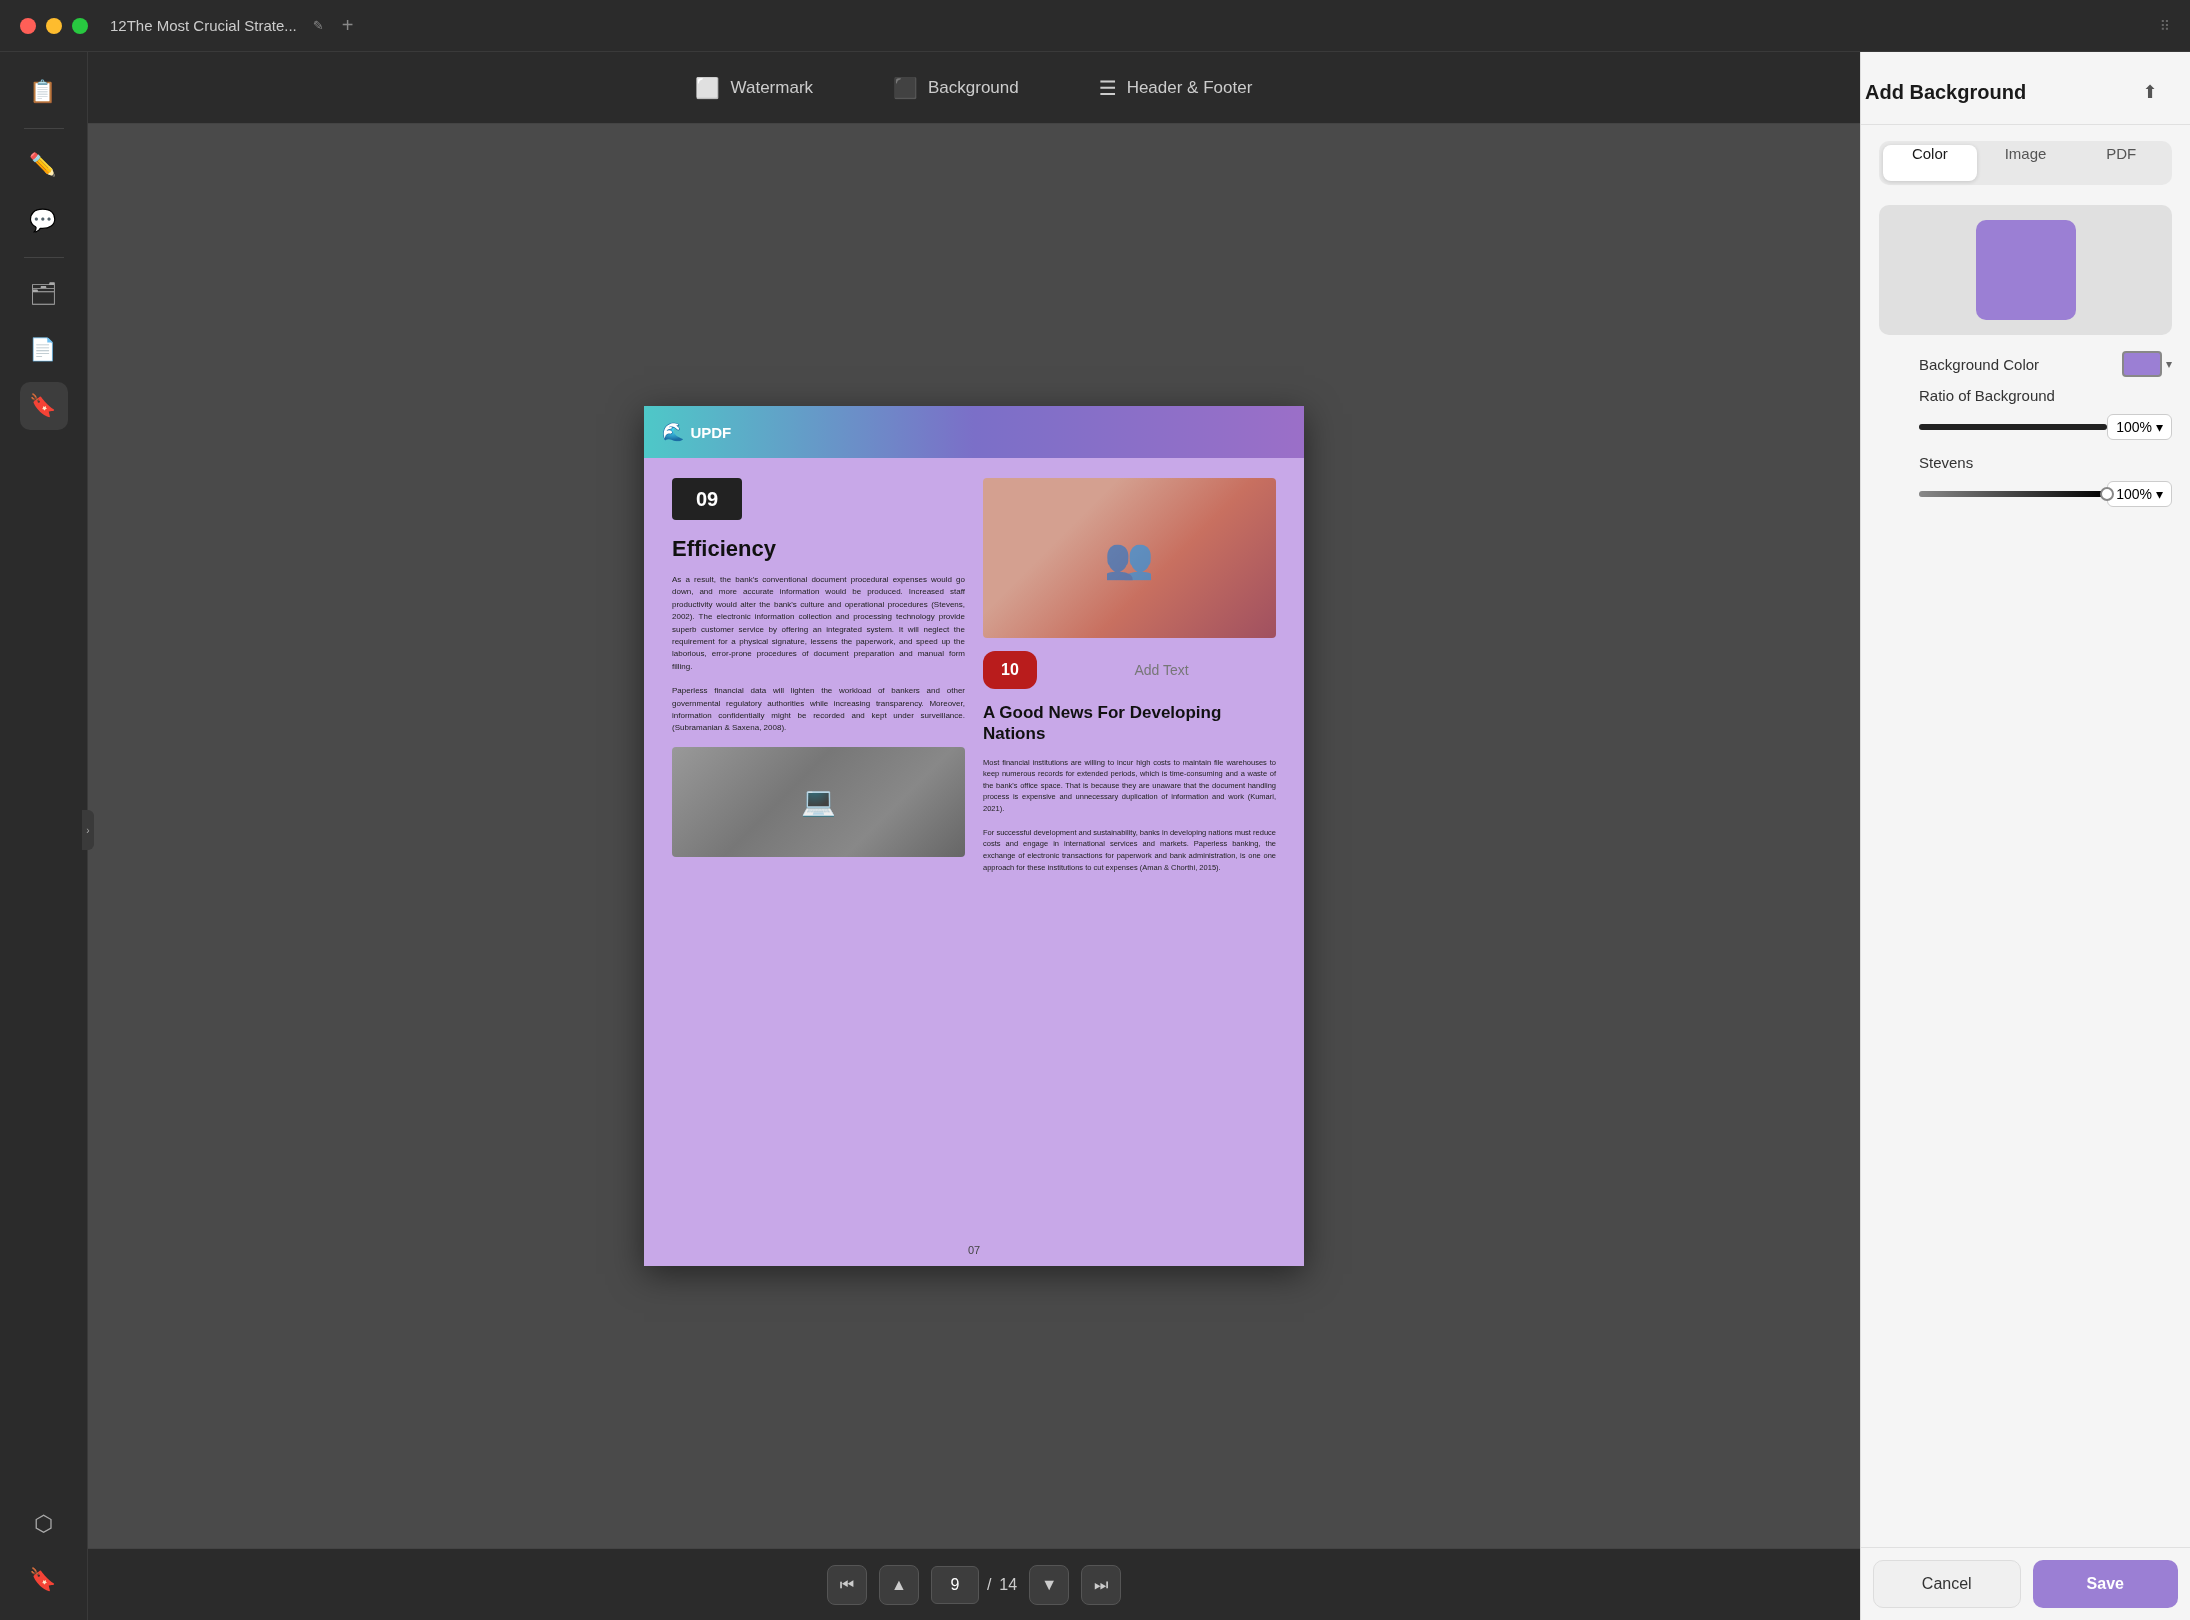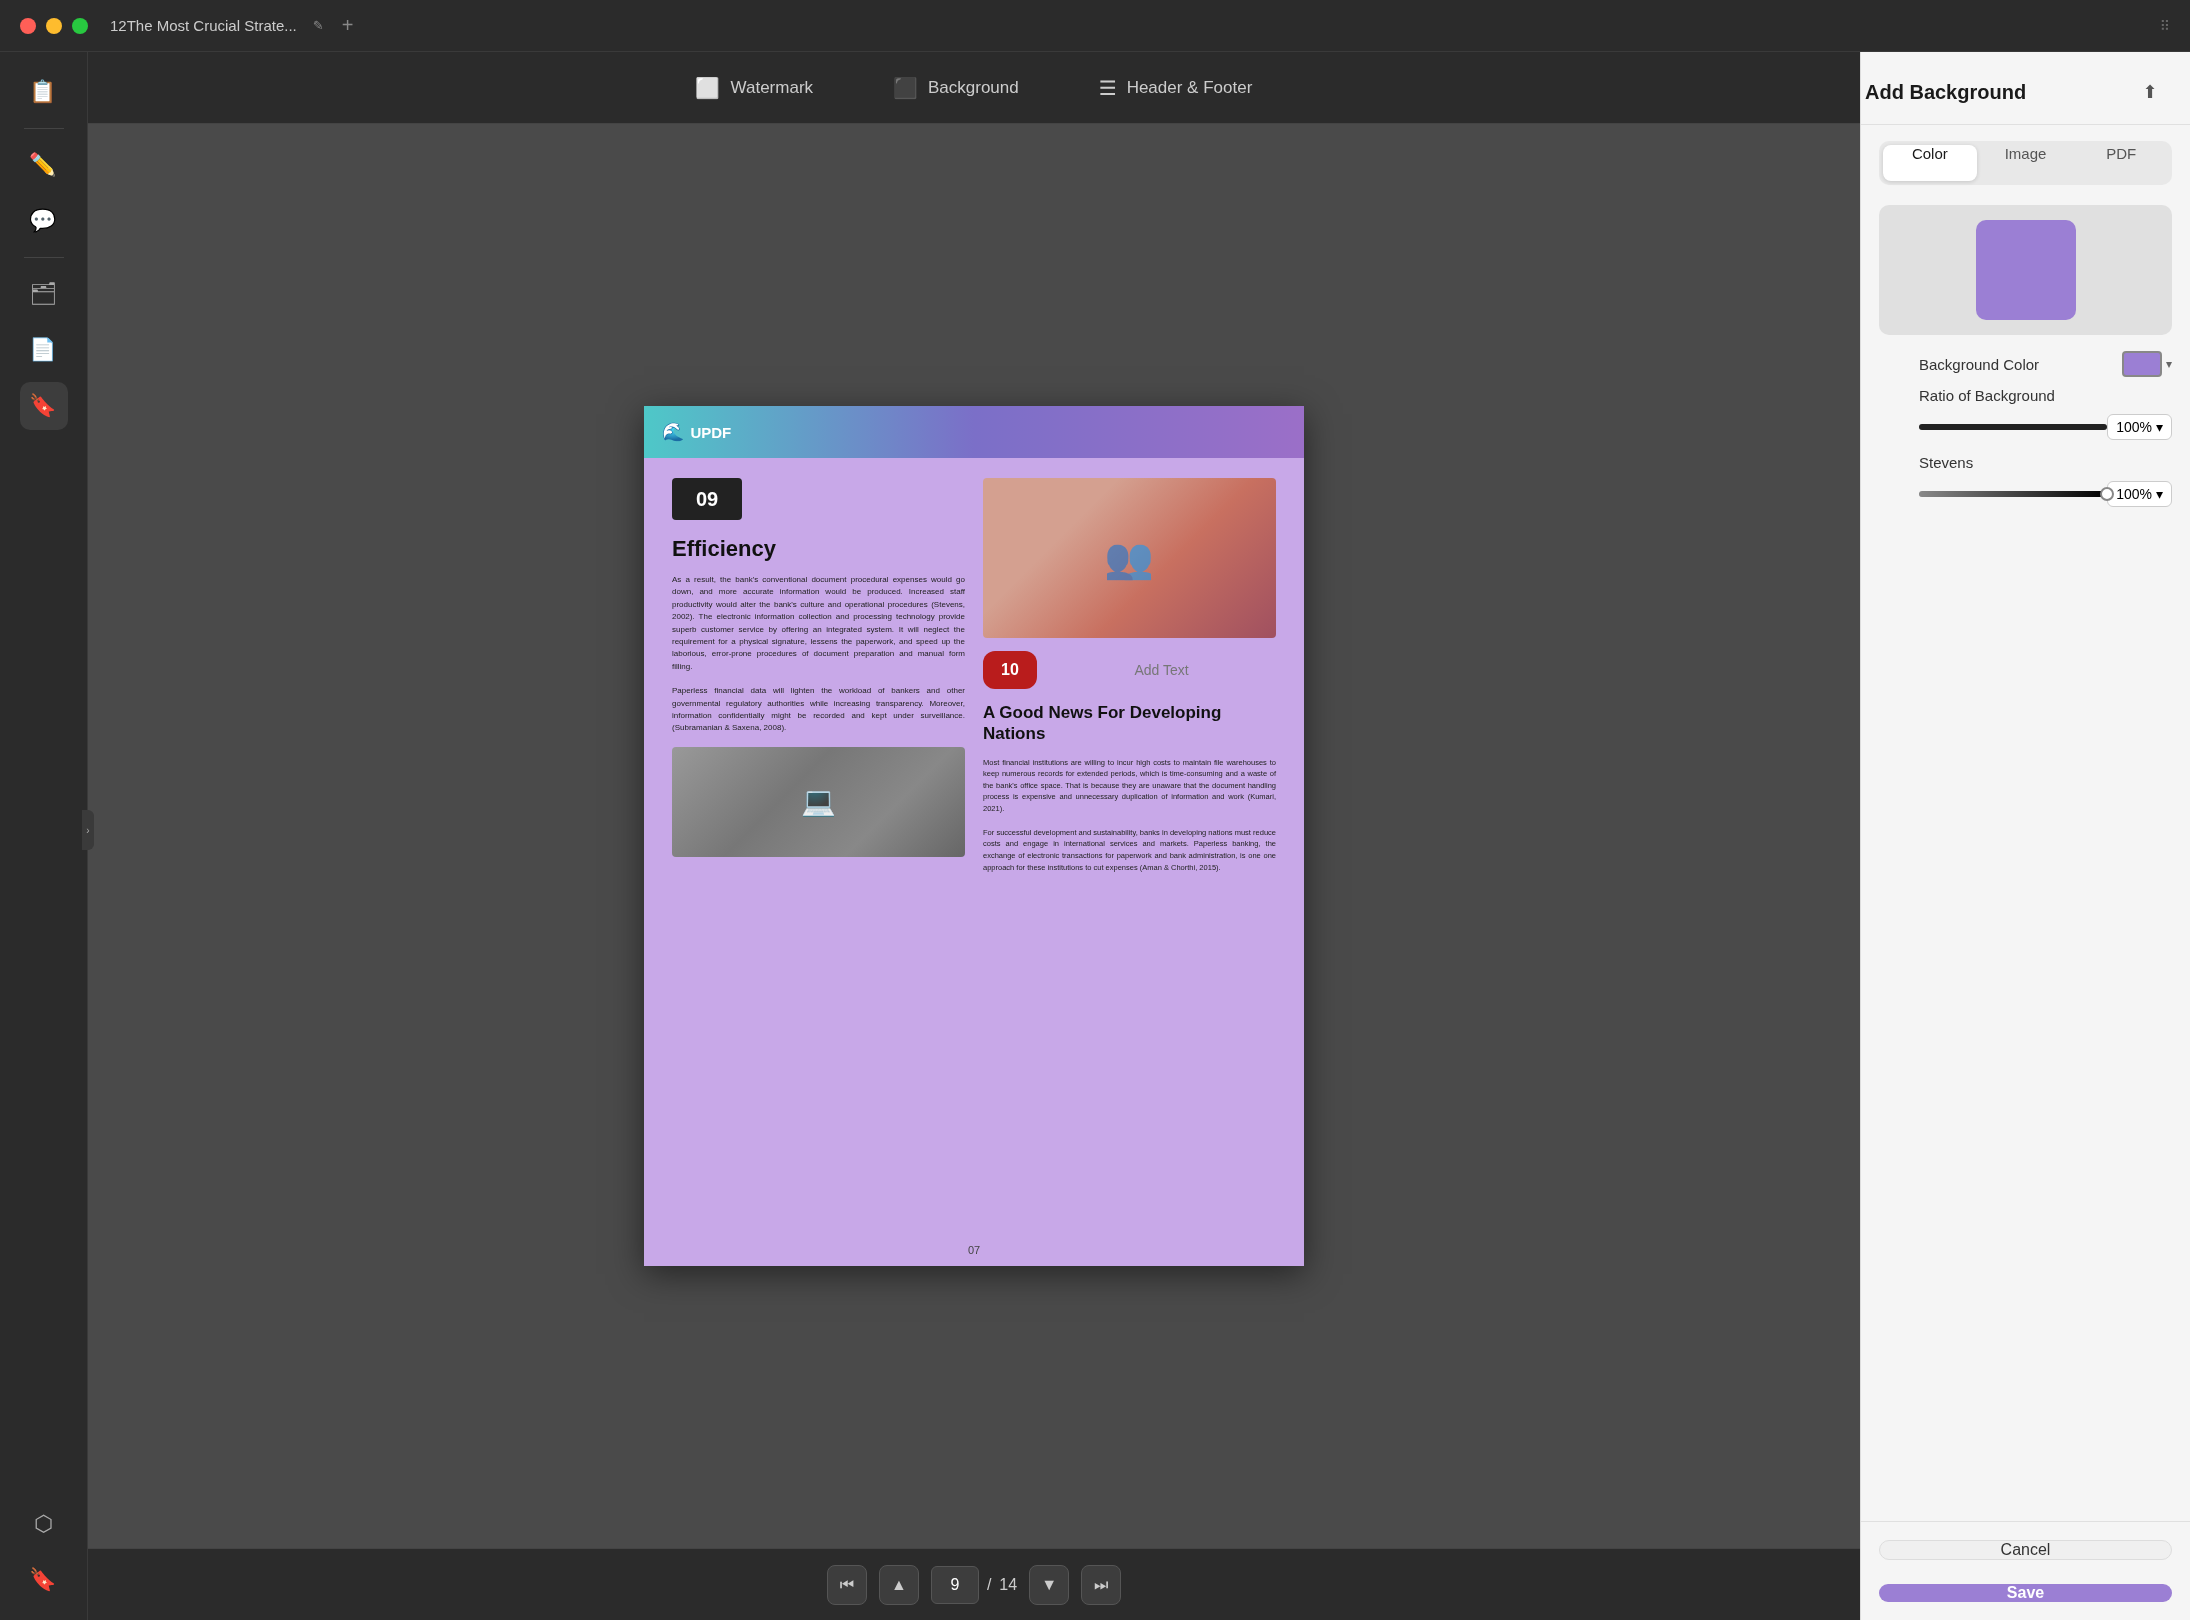--- a/index.html
+++ b/index.html
@@ -482,25 +482,24 @@
     .section-title-label {
       font-size: 15px;
       color: #333;
       font-weight: 500;
       margin-bottom: 10px;
     }
 
     
     .panel-footer {
       margin-top: auto;
-      padding: 18px;
-      display: flex;
-      gap: 24px;
+      padding: 12px;
+      display: flex;
+      gap: 12px;
       border-top: 1px solid #e0e0e0;
-      flex-direction: column;
     }
 
     .btn-cancel {
       flex: 1;
       height: 48px;
       background: #f0f0f0;
       border: 1px solid #ddd;
       border-radius: 10px;
       font-size: 16px;
       color: #333;

